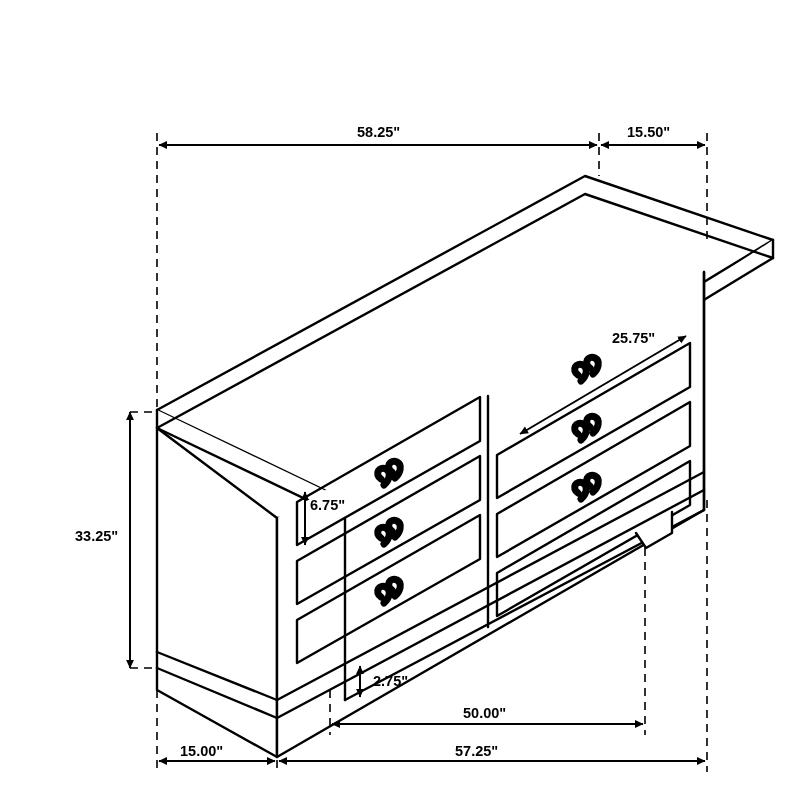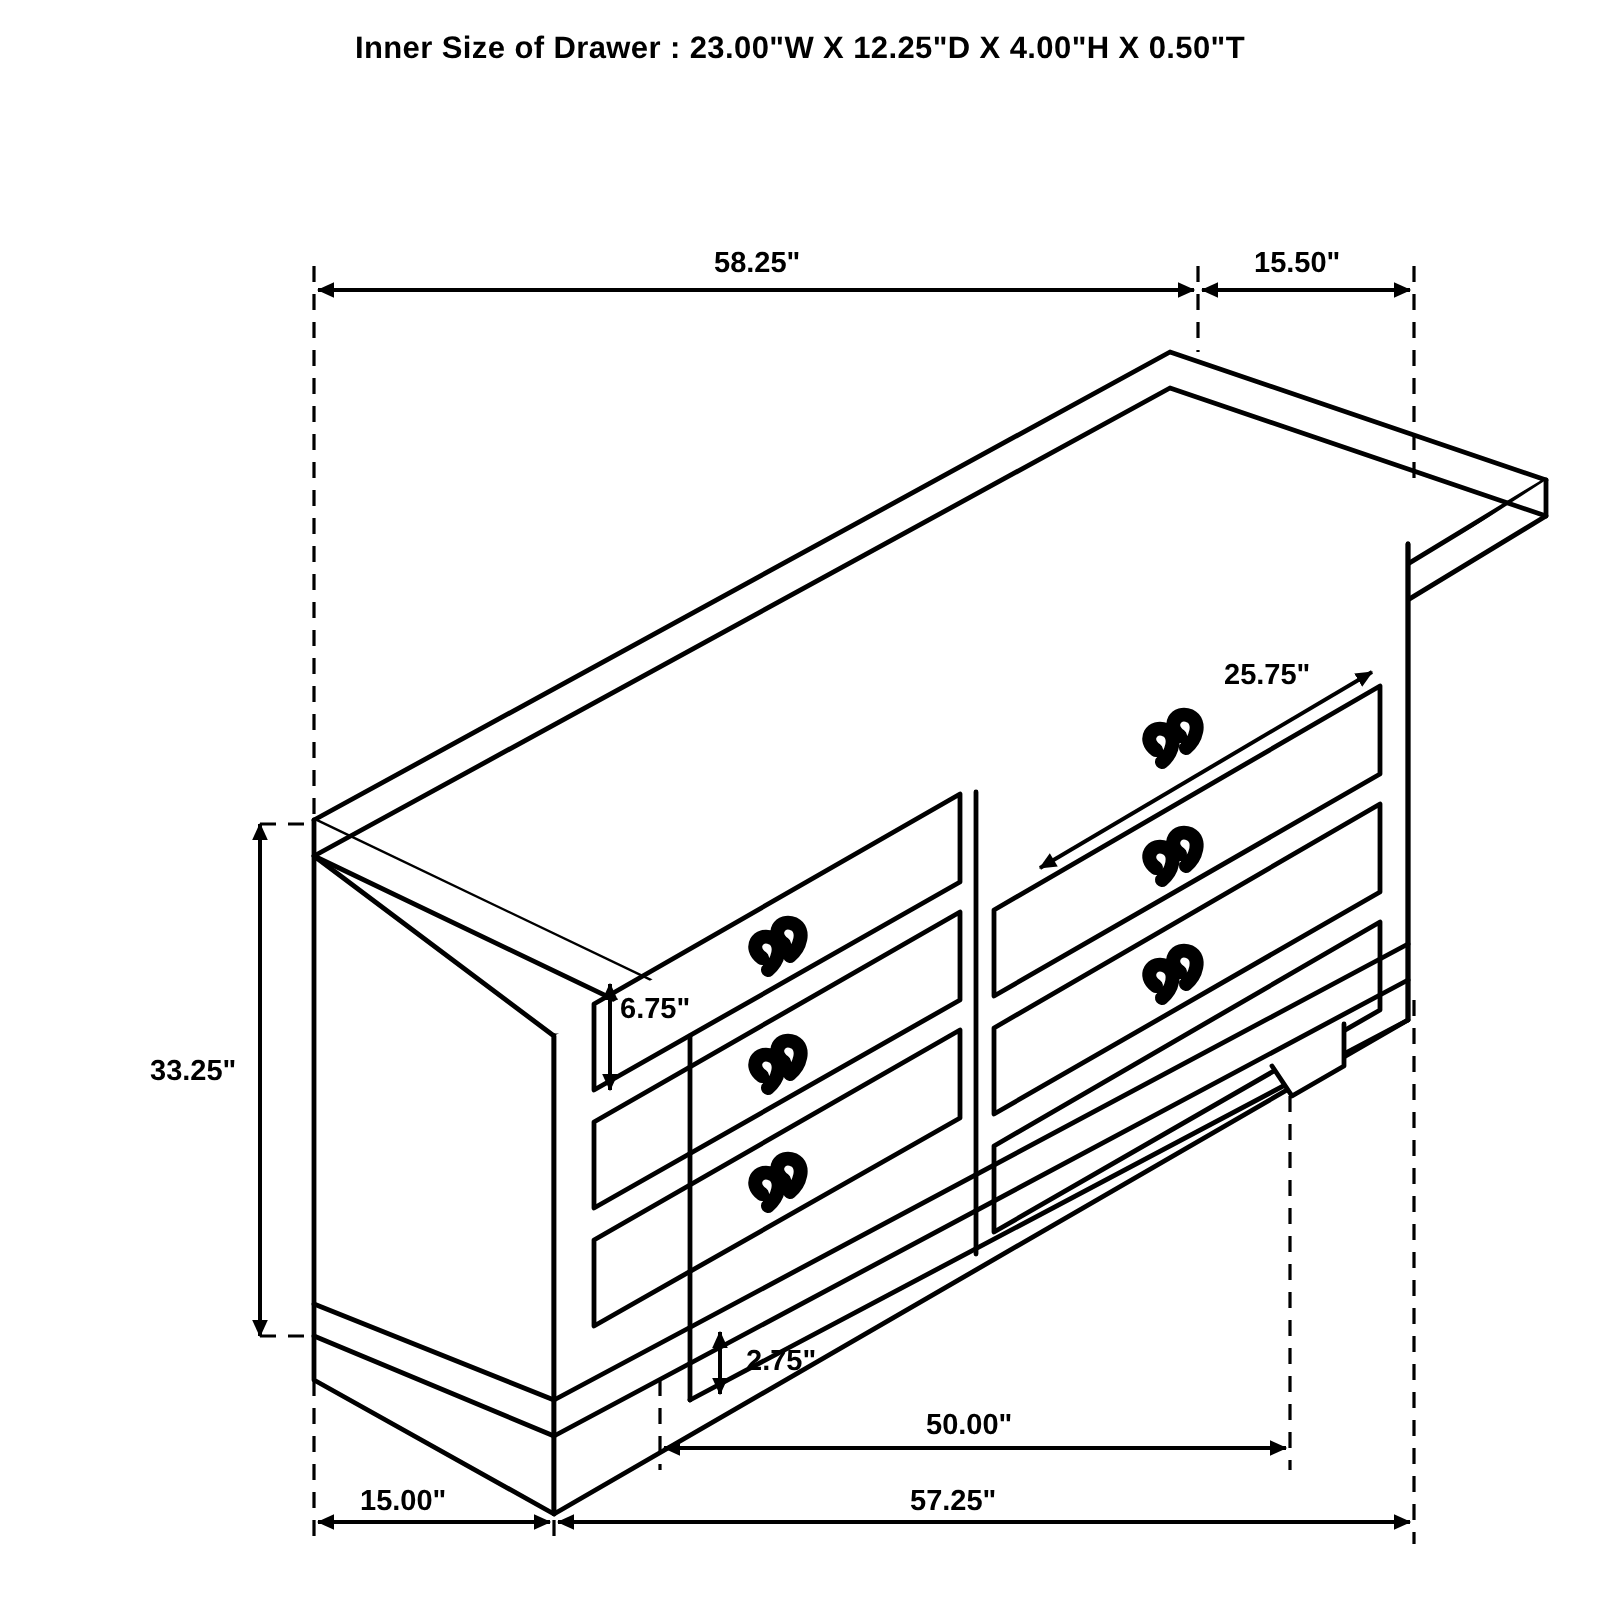--- a/index.html
+++ b/index.html
@@ -39,21 +39,20 @@
     font-size: 14.5px;
     font-weight: bold;
     white-space: nowrap;
   }
 </style>
 </head>
 <body>
 
 <div id="stage">
 
-  <div id="title">Inner Size of Drawer : 23.00"W X 12.25"D X 4.00"H X 0.50"T</div>
 
   <svg id="drawing" width="800" height="800" viewBox="0 0 800 800">
     <defs>
       <marker id="arrHead" markerWidth="9" markerHeight="9" refX="8" refY="4.5" orient="auto" markerUnits="userSpaceOnUse">
         <path d="M0,0.6 L8.6,4.5 L0,8.4 z" fill="#000"></path>
       </marker>
       <marker id="arrTail" markerWidth="9" markerHeight="9" refX="0.6" refY="4.5" orient="auto" markerUnits="userSpaceOnUse">
         <path d="M8.6,0.6 L0,4.5 L8.6,8.4 z" fill="#000"></path>
       </marker>
     </defs>

